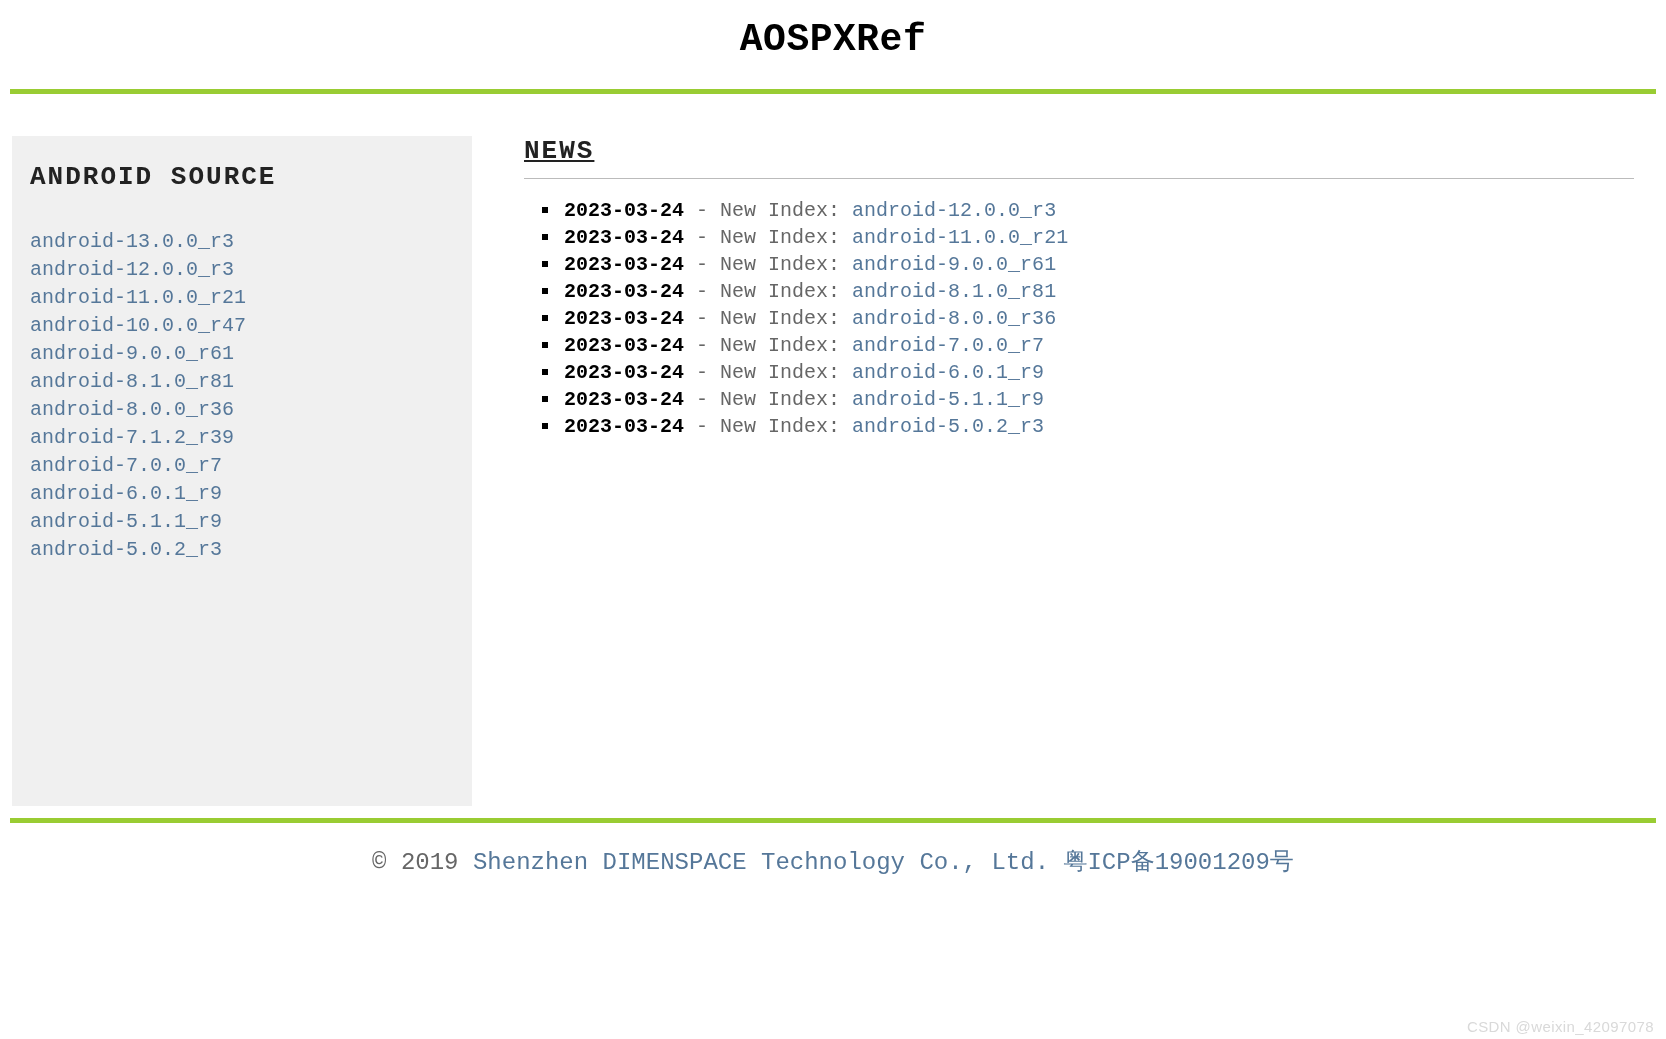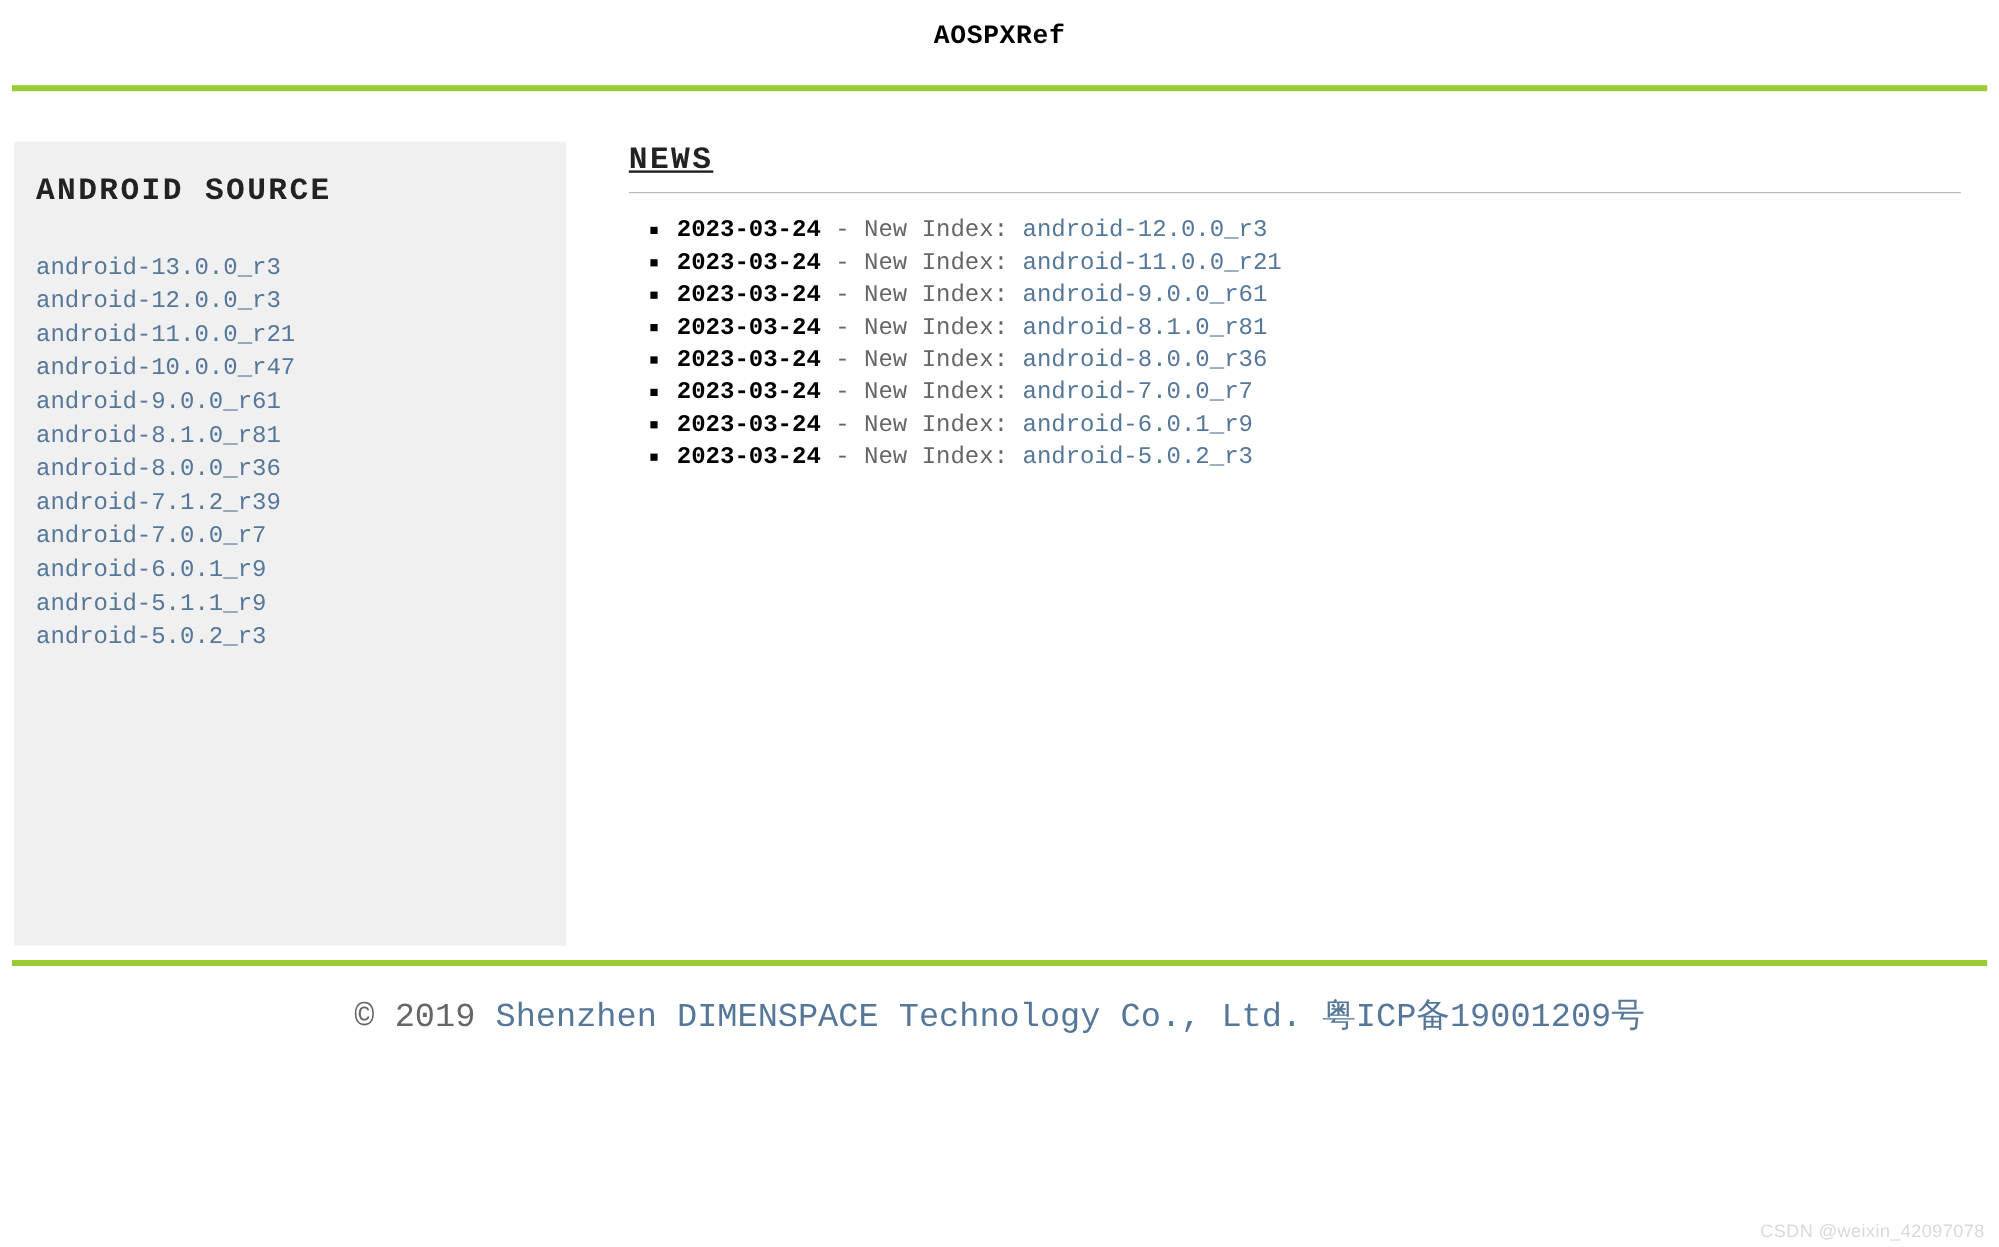--- a/index.html
+++ b/index.html
@@ -12,21 +12,21 @@
       background: #ffffff;
       color: #333;
     }
     .container {
       max-width: 1666px;
       padding: 0 10px;
     }
     .page-title {
       text-align: center;
       font-weight: bold;
-      font-size: 22px;
+      font-size: 38px;
       padding: 18px 0 28px 0;
       letter-spacing: 0.5px;
       color: #000;
     }
     .hr-green {
       border: none;
       border-top: 5px solid #99cc33;
       margin: 0;
     }
     .main-layout {
@@ -107,21 +107,21 @@
     .news-desc {
       color: #666;
     }
     .news-link {
       color: #557799;
       text-decoration: none;
     }
     .footer {
       text-align: center;
       padding: 22px 0 16px 0;
-      font-size: 28px;
+      font-size: 24px;
       color: #666;
     }
     .footer a {
       color: #557799;
       text-decoration: none;
     }
     .watermark {
       position: fixed;
       bottom: 4px;
       right: 12px;
@@ -164,20 +164,21 @@
       <div class="section-heading">NEWS</div>
       <hr class="section-divider">
       <ul class="news-list" id="news-list">
           <li><span class="news-date">2023-03-24</span><span class="news-sep"> - </span><span class="news-desc">New Index:</span> <a class="news-link" href="#">android-12.0.0_r3</a></li>
           <li><span class="news-date">2023-03-24</span><span class="news-sep"> - </span><span class="news-desc">New Index:</span> <a class="news-link" href="#">android-11.0.0_r21</a></li>
           <li><span class="news-date">2023-03-24</span><span class="news-sep"> - </span><span class="news-desc">New Index:</span> <a class="news-link" href="#">android-9.0.0_r61</a></li>
           <li><span class="news-date">2023-03-24</span><span class="news-sep"> - </span><span class="news-desc">New Index:</span> <a class="news-link" href="#">android-8.1.0_r81</a></li>
           <li><span class="news-date">2023-03-24</span><span class="news-sep"> - </span><span class="news-desc">New Index:</span> <a class="news-link" href="#">android-8.0.0_r36</a></li>
           <li><span class="news-date">2023-03-24</span><span class="news-sep"> - </span><span class="news-desc">New Index:</span> <a class="news-link" href="#">android-7.0.0_r7</a></li>
           <li><span class="news-date">2023-03-24</span><span class="news-sep"> - </span><span class="news-desc">New Index:</span> <a class="news-link" href="#">android-6.0.1_r9</a></li>
+          <li><span class="news-date">2023-03-24</span><span class="news-sep"> - </span><span class="news-desc">New Index:</span> <a class="news-link" href="#">android-5.1.1_r9</a></li>
           <li><span class="news-date">2023-03-24</span><span class="news-sep"> - </span><span class="news-desc">New Index:</span> <a class="news-link" href="#">android-5.0.2_r3</a></li>
         </ul>
     </section>
 
   </div>
 
   <hr class="hr-green">
 
   <div class="footer">
     <span>© 2019 </span>

